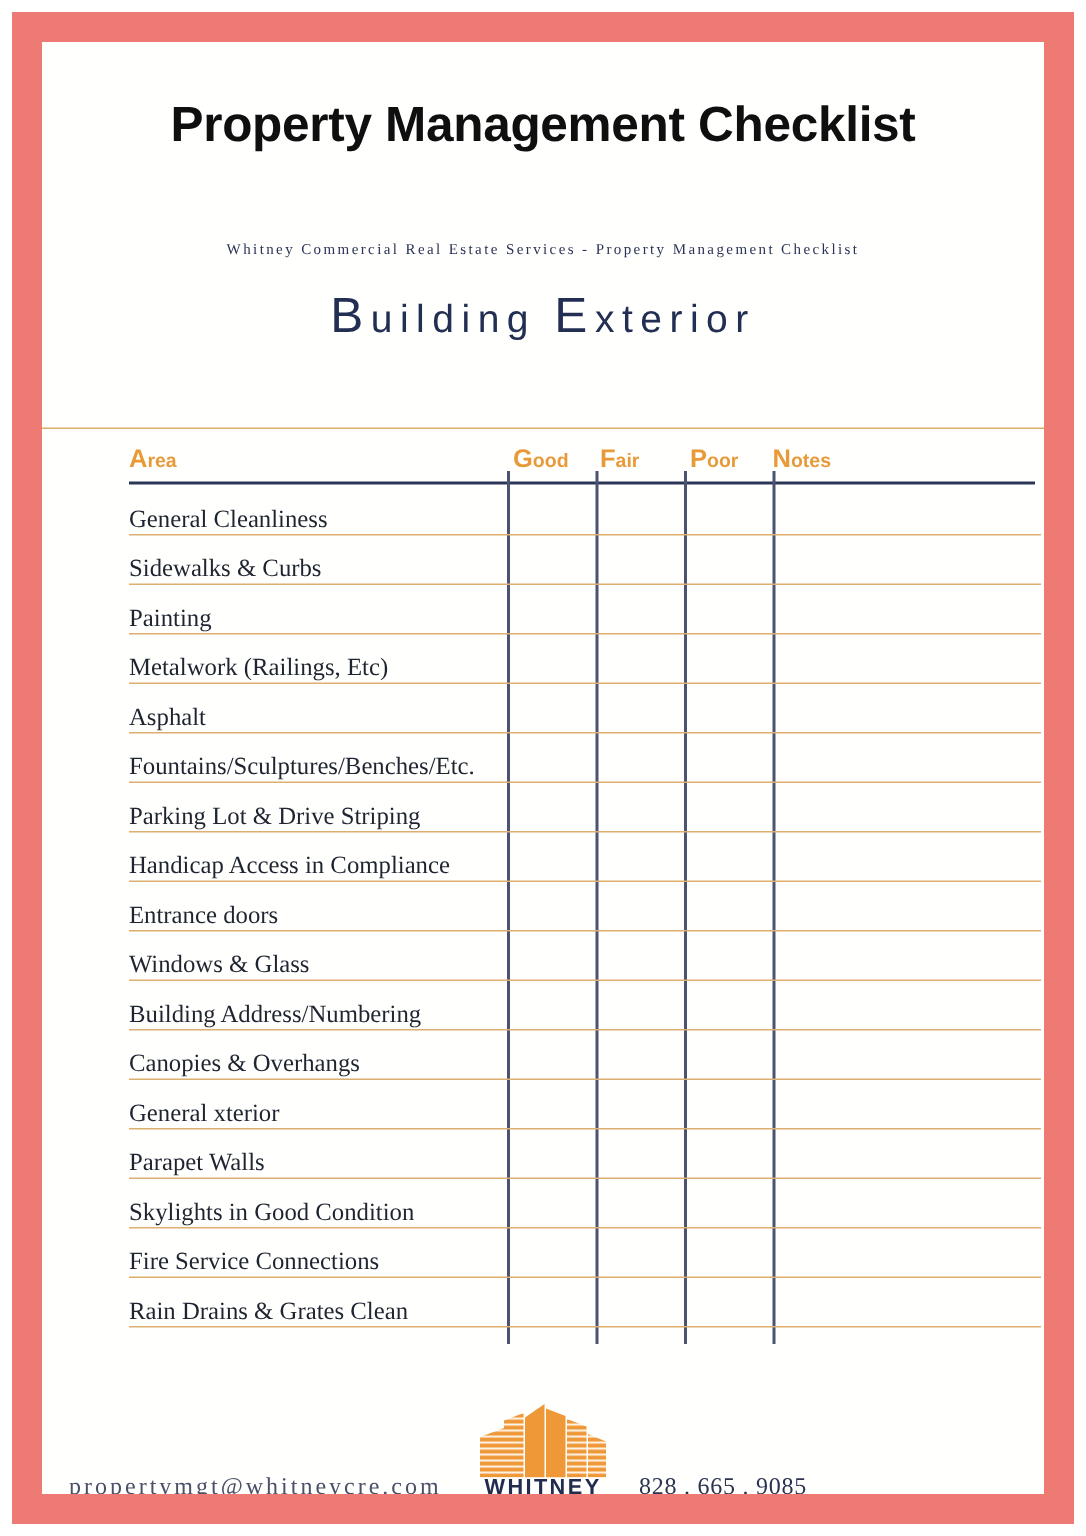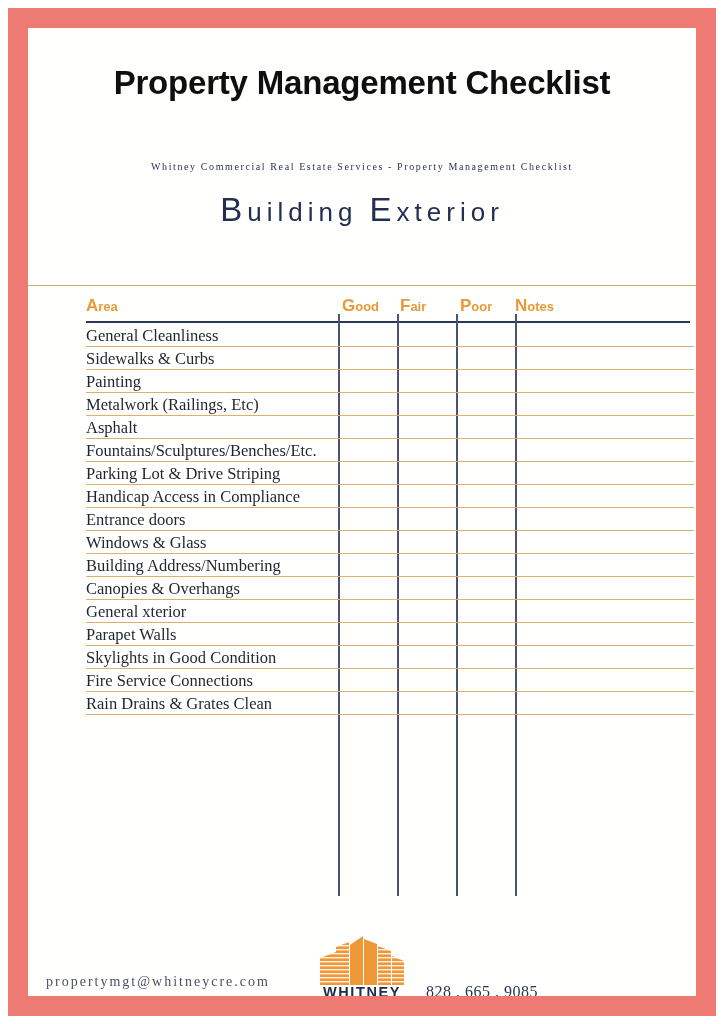--- a/index.html
+++ b/index.html
@@ -147,21 +147,21 @@
 
   
   #rows {
     position: absolute;
     left: 0;
     top: 28px;
     width: 668px;
   }
   .row {
     position: relative;
-    height: 23px;
+    height: 33px;
     text-align: right;
   }
   .row-label {
     position: absolute;
     left: 58px;
     bottom: 3px;
     font-family: "Liberation Serif", "DejaVu Serif", serif;
     font-size: 16.5px;
     color: #1e2430;
     white-space: nowrap;
@@ -192,23 +192,23 @@
     position: absolute;
     left: 0;
     top: 895px;
     width: 668px;
     height: 73px;
   }
 
   #email {
     position: absolute;
     left: 18px;
-    top: 51px;
+    top: 60px;
     font-family: "Liberation Serif", "DejaVu Serif", serif;
-    font-size: 14px;
+    font-size: 16px;
     letter-spacing: 2px;
     color: #4a5068;
     white-space: nowrap;
   }
 
   #phone {
     position: absolute;
     left: 398px;
     top: 60px;
     font-family: "Liberation Serif", "DejaVu Serif", serif;

